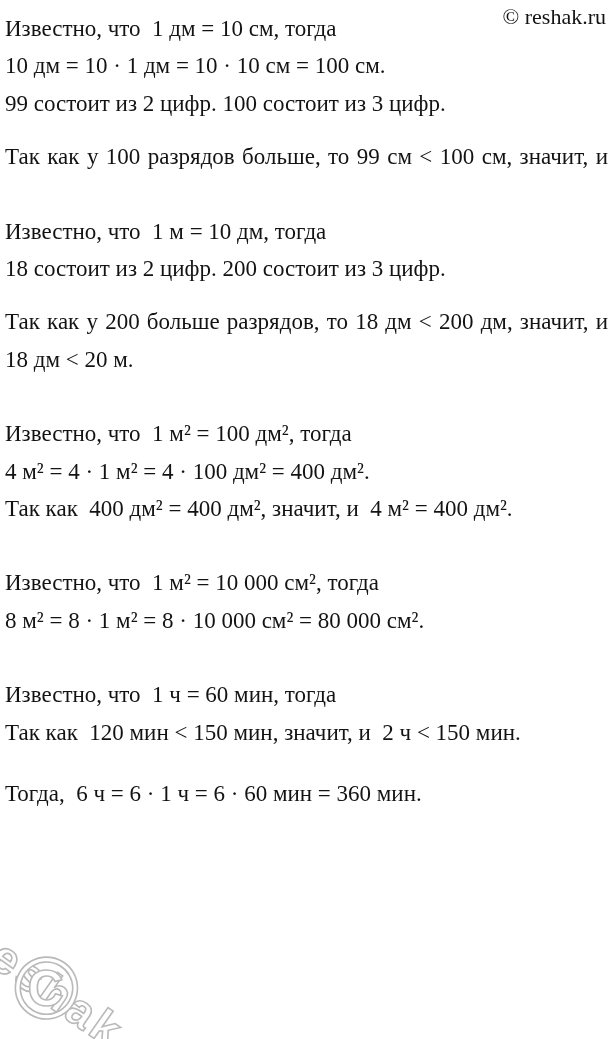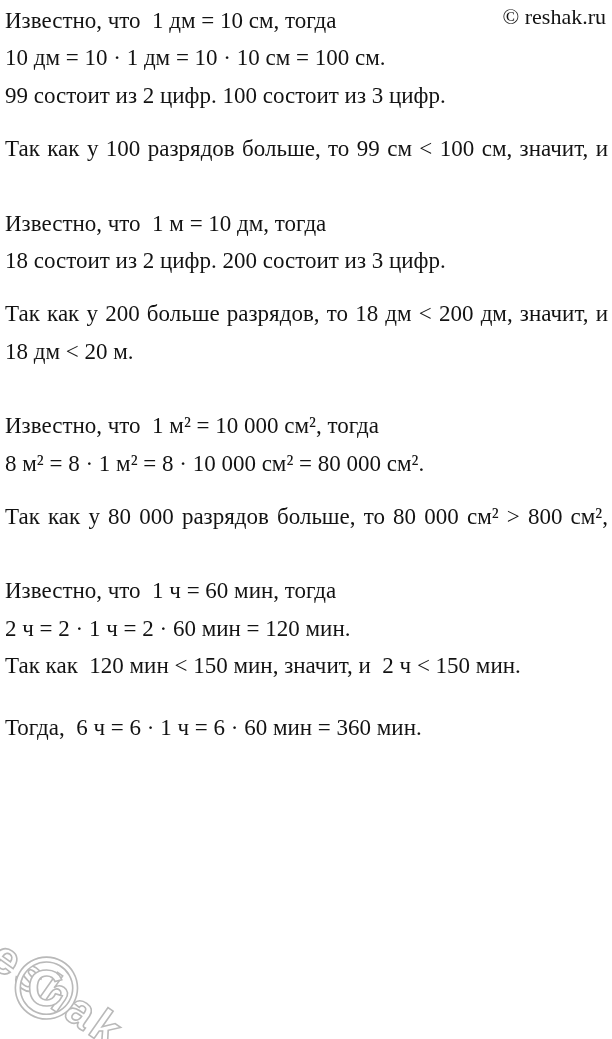--- a/index.html
+++ b/index.html
@@ -12,21 +12,21 @@
     position: relative;
     overflow: hidden;
   }
   .page {
     position: absolute;
     inset: 0;
   }
   .content {
     position: relative;
     z-index: 1;
-    padding: 2px 4px 0 5px;
+    padding: 10px 4px 0 5px;
   }
   .copyright {
     position: absolute;
     top: 4px;
     right: 6px;
     font-size: 22px;
     z-index: 2;
     white-space: pre;
     margin-left: 16px;
   }
@@ -93,30 +93,33 @@
       <div class="line just">Так как у 100 разрядов больше, то 99 см &lt; 100 см, значит, и</div>
     </section>
 
     <section>
       <div class="line">Известно, что  1 м = 10 дм, тогда</div>
       <div class="line">18 состоит из 2 цифр. 200 состоит из 3 цифр.</div>
       <div class="line just">Так как у 200 больше разрядов, то 18 дм &lt; 200 дм, значит, и</div>
       <div class="line">18 дм &lt; 20 м.</div>
     </section>
 
+    <section>
+      <div class="line">Известно, что  1 м² = 100 дм², тогда</div>
+      <div class="line">4 м² = 4 · 1 м² = 4 · 100 дм² = 400 дм².</div>
+      <div class="line">Так как  400 дм² = 400 дм², значит, и  4 м² = 400 дм².</div>
+    </section>
 
     <section>
       <div class="line">Известно, что  1 м² = 10&nbsp;000 см², тогда</div>
       <div class="line">8 м² = 8 · 1 м² = 8 · 10&nbsp;000 см² = 80&nbsp;000 см².</div>
-      <div class="line just">Так как у 80&nbsp;000 разрядов больше, то 80&nbsp;000 см² &gt; 800 см²,</div>
     </section>
 
     <section class="gap-small">
       <div class="line">Известно, что  1 ч = 60 мин, тогда</div>
-      <div class="line">2 ч = 2 · 1 ч = 2 · 60 мин = 120 мин.</div>
       <div class="line">Так как  120 мин &lt; 150 мин, значит, и  2 ч &lt; 150 мин.</div>
     </section>
 
     <section>
       <div class="line">Тогда,  6 ч = 6 · 1 ч = 6 · 60 мин = 360 мин.</div>
     </section>
 
   </div>
 </div>
 

